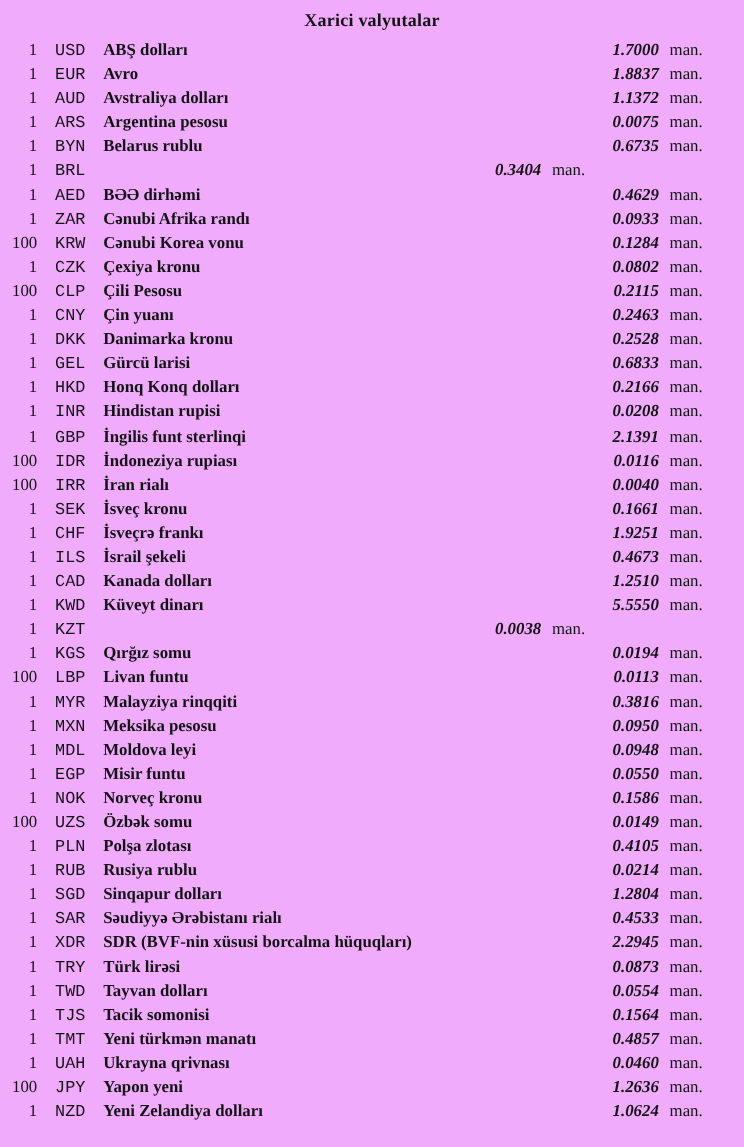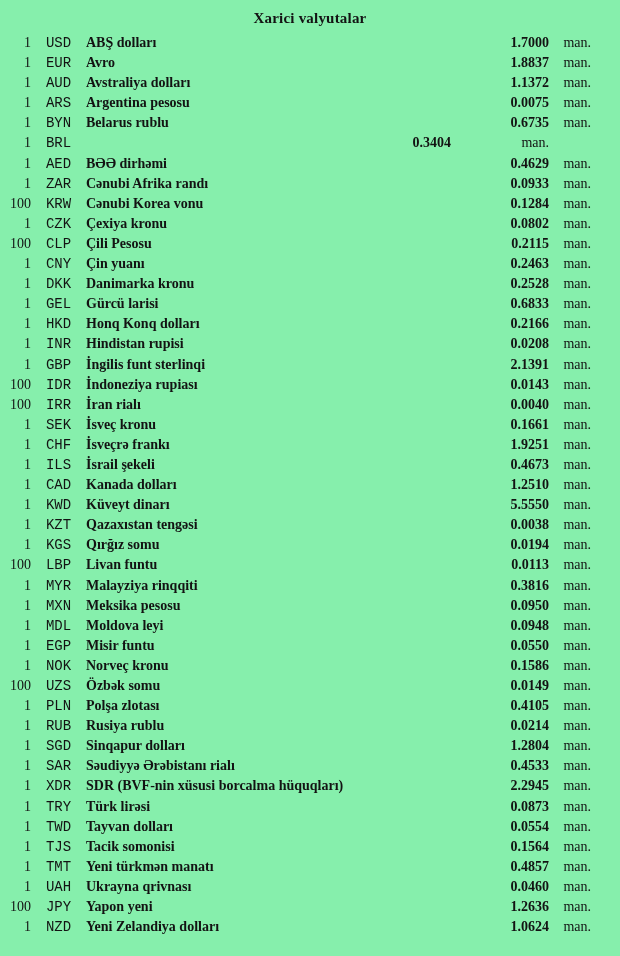--- a/index.html
+++ b/index.html
@@ -1,20 +1,20 @@
 <!DOCTYPE html>
 <html><head>
 <meta charset="utf-8">
 <style>
   html, body { margin: 0; padding: 0; }
   .page {
     position: relative;
     width: 620px;
     height: 956px;
-    background: #86efac;
+    background: #f0abfc;
     color: #131313;
     font-family: "Liberation Serif", serif;
     overflow: hidden;
   }
   .title {
     text-align: center;
     font-weight: bold;
     font-size: 15px;
     line-height: 19px;
     padding-top: 9px;
@@ -26,22 +26,22 @@
     grid-template-columns: 31px 55px 1fr 98px 42px;
     height: 20.1px;
     line-height: 20.1px;
     font-size: 14px;
     padding-right: 29px;
     white-space: nowrap;
   }
   .qty  { text-align: right; }
   .code { text-align: center; font-family: Liberation Mono, monospace; }
   .name { text-align: left; overflow: hidden; font-weight: bold; }
-  .rate { text-align: right; font-weight: bold; }
-  .unit { text-align: right; padding-left: 9px; }
+  .rate { text-align: right; font-weight: bold; font-style: italic; }
+  .unit { text-align: left; padding-left: 9px; }
 </style>
 </head>
 <body>
 
 <div class="page">
   <div class="title">Xarici valyutalar</div>
   <div class="rows" id="rows">
   <div class="row">
     <span class="qty">1</span>
     <span class="code">USD</span>
@@ -174,21 +174,21 @@
     <span class="code">GBP</span>
     <span class="name">İngilis funt sterlinqi</span>
     <span class="rate">2.1391</span>
     <span class="unit">man.</span>
   </div>
 
   <div class="row">
     <span class="qty">100</span>
     <span class="code">IDR</span>
     <span class="name">İndoneziya rupiası</span>
-    <span class="rate">0.0143</span>
+    <span class="rate">0.0116</span>
     <span class="unit">man.</span>
   </div>
 
   <div class="row">
     <span class="qty">100</span>
     <span class="code">IRR</span>
     <span class="name">İran rialı</span>
     <span class="rate">0.0040</span>
     <span class="unit">man.</span>
   </div>
@@ -229,21 +229,20 @@
     <span class="qty">1</span>
     <span class="code">KWD</span>
     <span class="name">Küveyt dinarı</span>
     <span class="rate">5.5550</span>
     <span class="unit">man.</span>
   </div>
 
   <div class="row">
     <span class="qty">1</span>
     <span class="code">KZT</span>
-    <span class="name">Qazaxıstan tengəsi</span>
     <span class="rate">0.0038</span>
     <span class="unit">man.</span>
   </div>
 
   <div class="row">
     <span class="qty">1</span>
     <span class="code">KGS</span>
     <span class="name">Qırğız somu</span>
     <span class="rate">0.0194</span>
     <span class="unit">man.</span>

